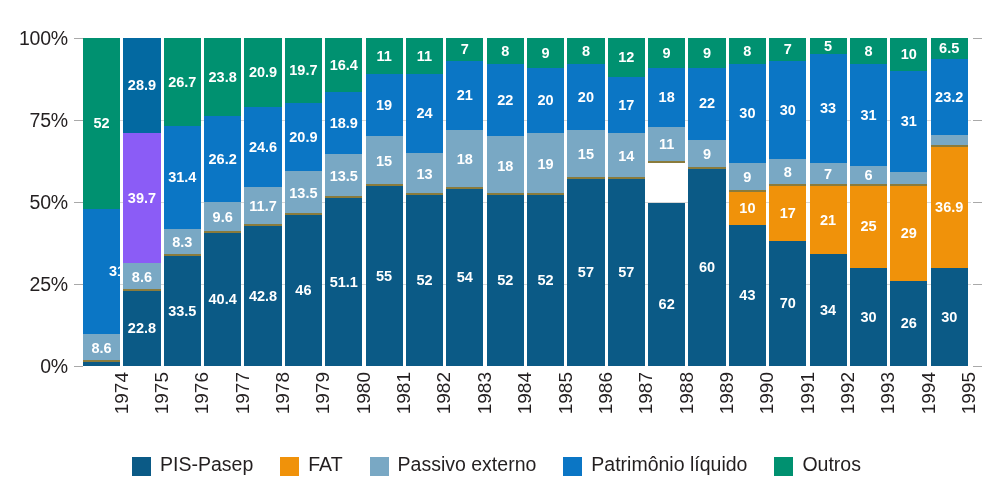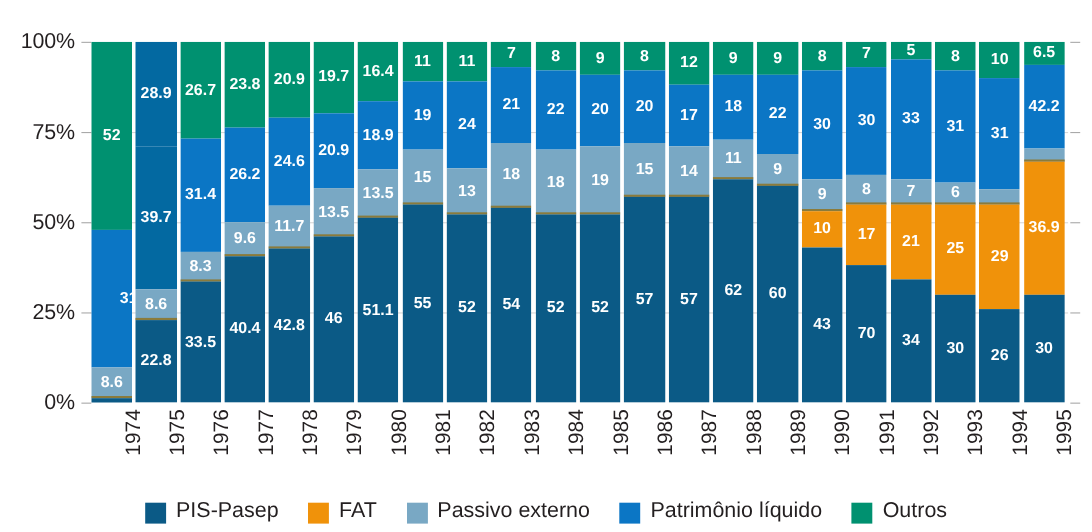--- a/index.html
+++ b/index.html
@@ -115,21 +115,21 @@
           <div class="seg-rule"></div>
         </div>
         <div class="seg" style="height: 24.6246px; background: rgb(11, 90, 134);">
           <span class="seg-label">7.5</span>
         </div>
       </div>
       <div class="bar" style="left: 40.3636px; width: 37.1636px; height: 328px;">
         <div class="seg" style="height: 94.792px; background: #0369a1;">
           <span class="seg-label">28.9</span>
         </div>
-        <div class="seg" style="height: 130.216px; background: #0369a1;">
+        <div class="seg" style="height: 130.216px; background: #8b5cf6;">
           <span class="seg-label">39.7</span>
         </div>
         <div class="seg" style="height: 28.208px; background: rgb(121, 168, 196);">
           <span class="seg-label">8.6</span>
           <div class="seg-rule"></div>
         </div>
         <div class="seg" style="height: 74.784px; background: rgb(11, 90, 134);">
           <span class="seg-label">22.8</span>
         </div>
       </div>
@@ -317,21 +317,21 @@
         <div class="seg" style="height: 29.52px; background: rgb(0, 145, 112);">
           <span class="seg-label">9</span>
         </div>
         <div class="seg" style="height: 59.04px; background: rgb(11, 118, 197);">
           <span class="seg-label">18</span>
         </div>
         <div class="seg" style="height: 36.08px; background: rgb(121, 168, 196);">
           <span class="seg-label">11</span>
           <div class="seg-rule"></div>
         </div>
-        <div class="seg" style="height: 203.36px; background: rgb(11, 90, 134);">
+        <div class="seg" style="height: 203.36px; background: rgb(11, 90, 134); margin-top: 40px;">
           <span class="seg-label">62</span>
         </div>
       </div>
       <div class="bar" style="left: 605.455px; width: 37.1636px; height: 328px;">
         <div class="seg" style="height: 29.52px; background: rgb(0, 145, 112);">
           <span class="seg-label">9</span>
         </div>
         <div class="seg" style="height: 72.16px; background: rgb(11, 118, 197);">
           <span class="seg-label">22</span>
         </div>
@@ -430,21 +430,21 @@
         </div>
         <div class="seg" style="height: 85.28px; background: rgb(11, 90, 134);">
           <span class="seg-label">26</span>
         </div>
       </div>
       <div class="bar" style="left: 847.636px; width: 37.1636px; height: 328px;">
         <div class="seg" style="height: 21.32px; background: rgb(0, 145, 112);">
           <span class="seg-label">6.5</span>
         </div>
         <div class="seg" style="height: 76.096px; background: rgb(11, 118, 197);">
-          <span class="seg-label">42.2</span>
+          <span class="seg-label">23.2</span>
         </div>
         <div class="seg" style="height: 11.152px; background: rgb(121, 168, 196);">
           <div class="seg-rule"></div>
         </div>
         <div class="seg" style="height: 121.032px; background: rgb(240, 146, 10);">
           <span class="seg-label">36.9</span>
         </div>
         <div class="seg" style="height: 98.4px; background: rgb(11, 90, 134);">
           <span class="seg-label">30</span>
         </div>

